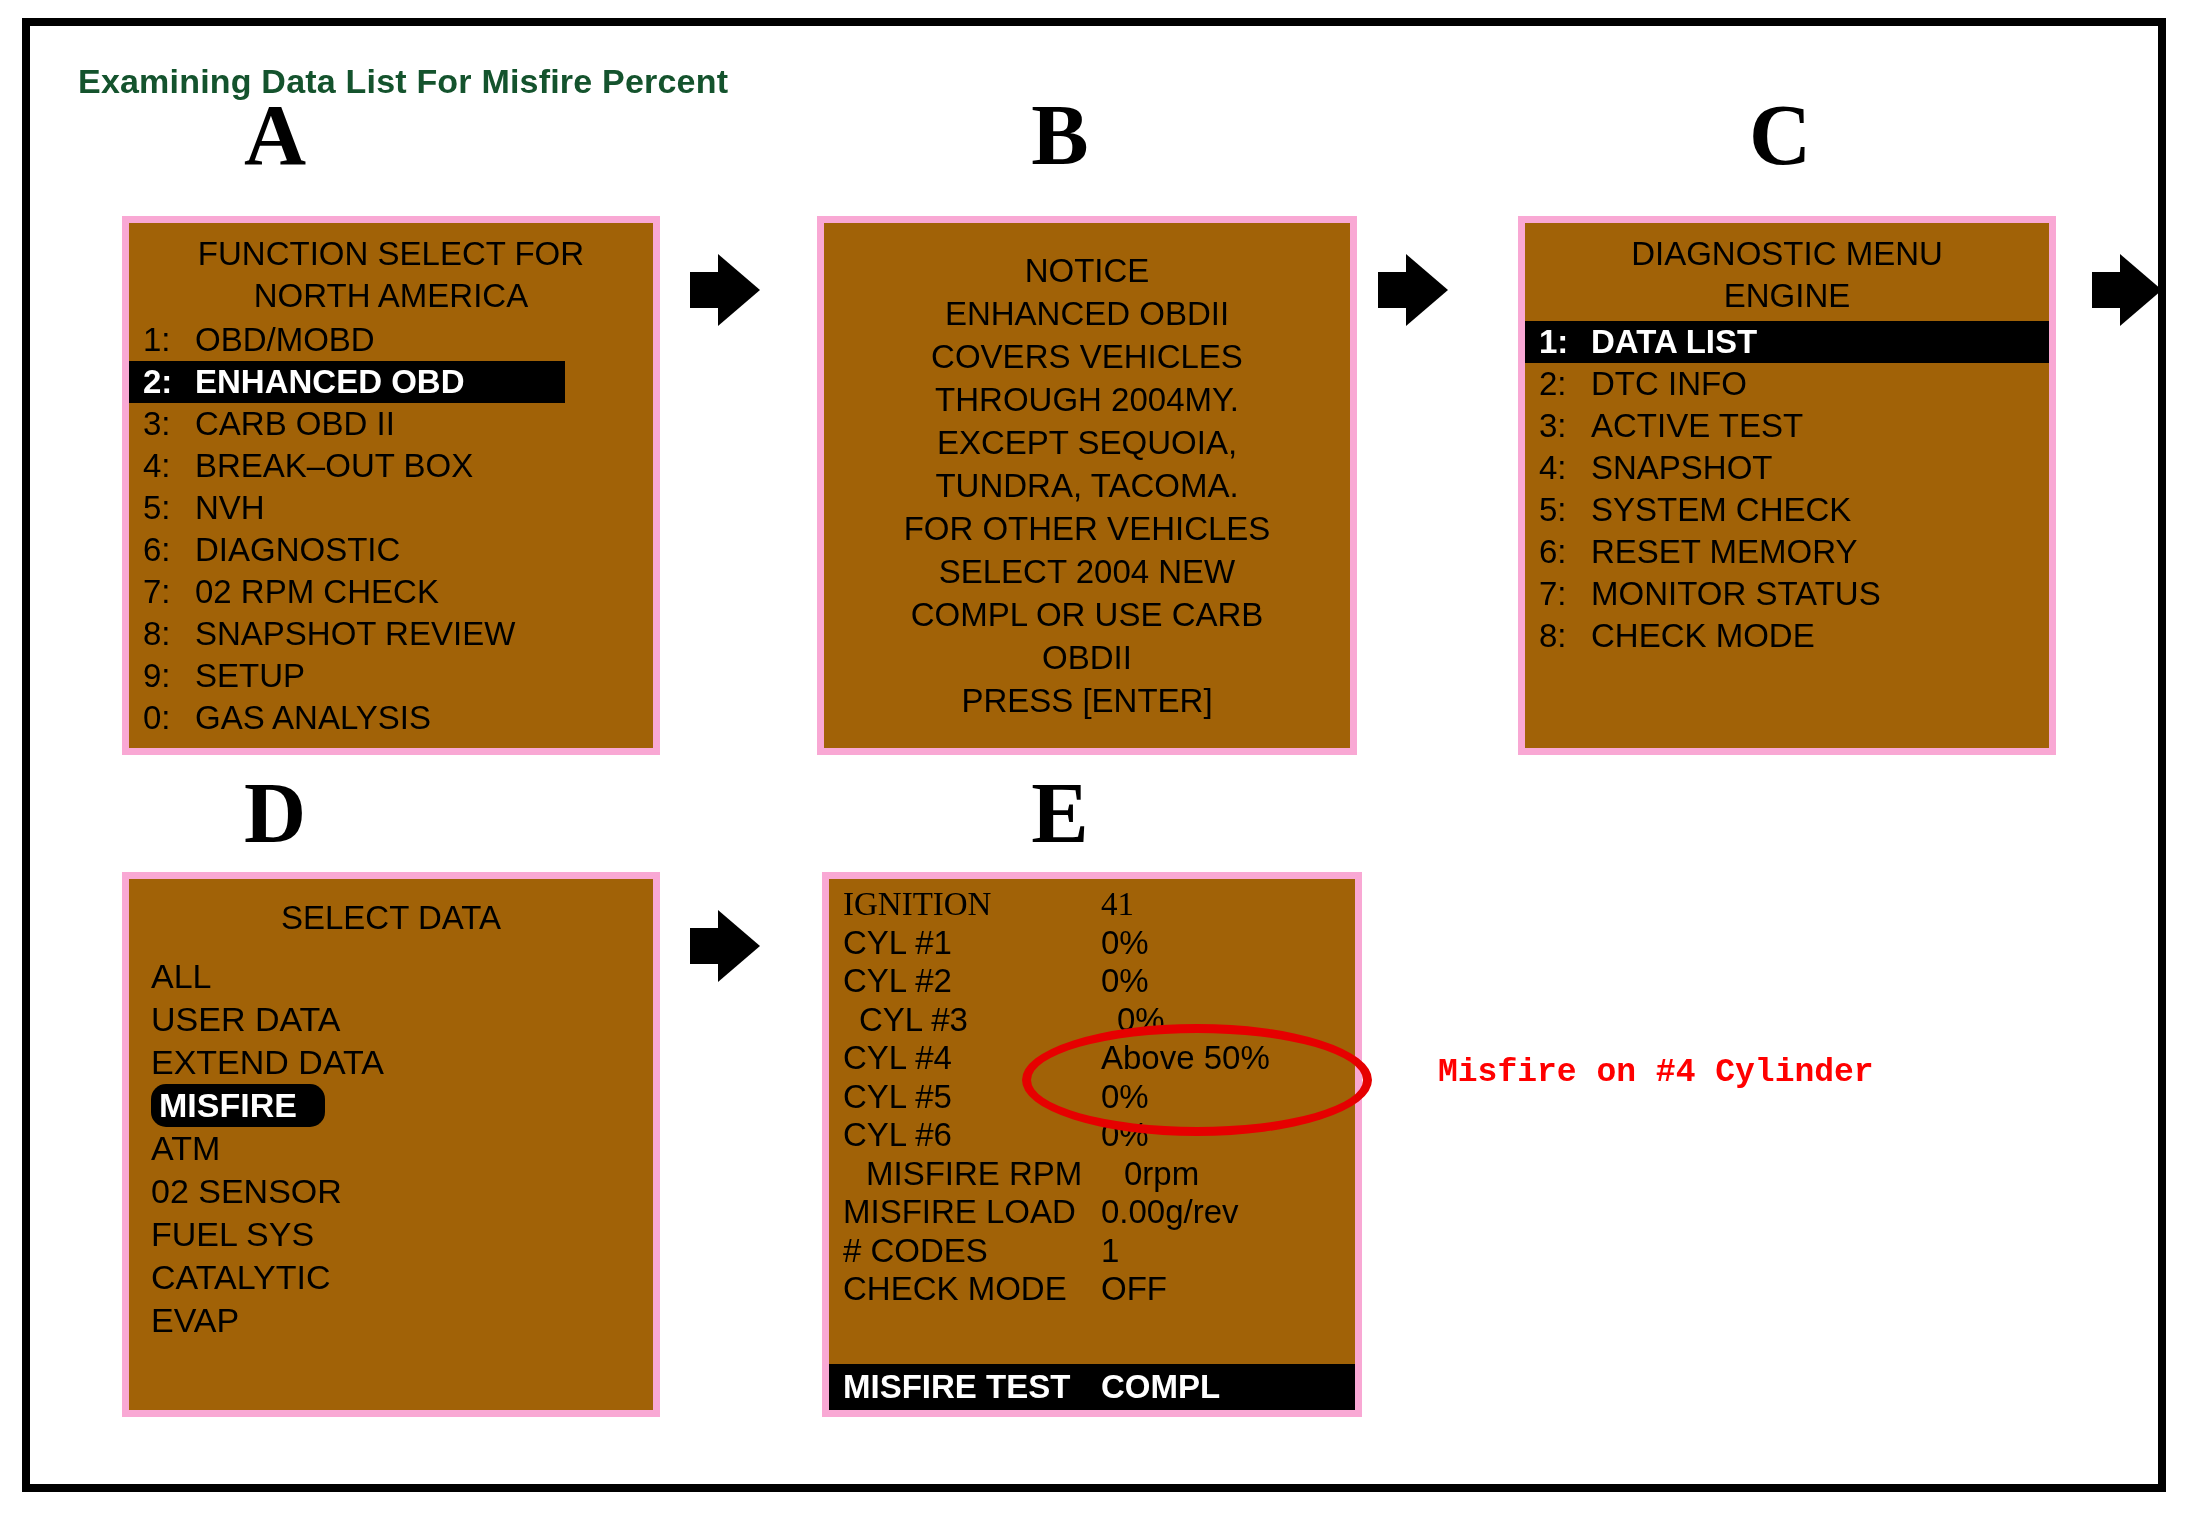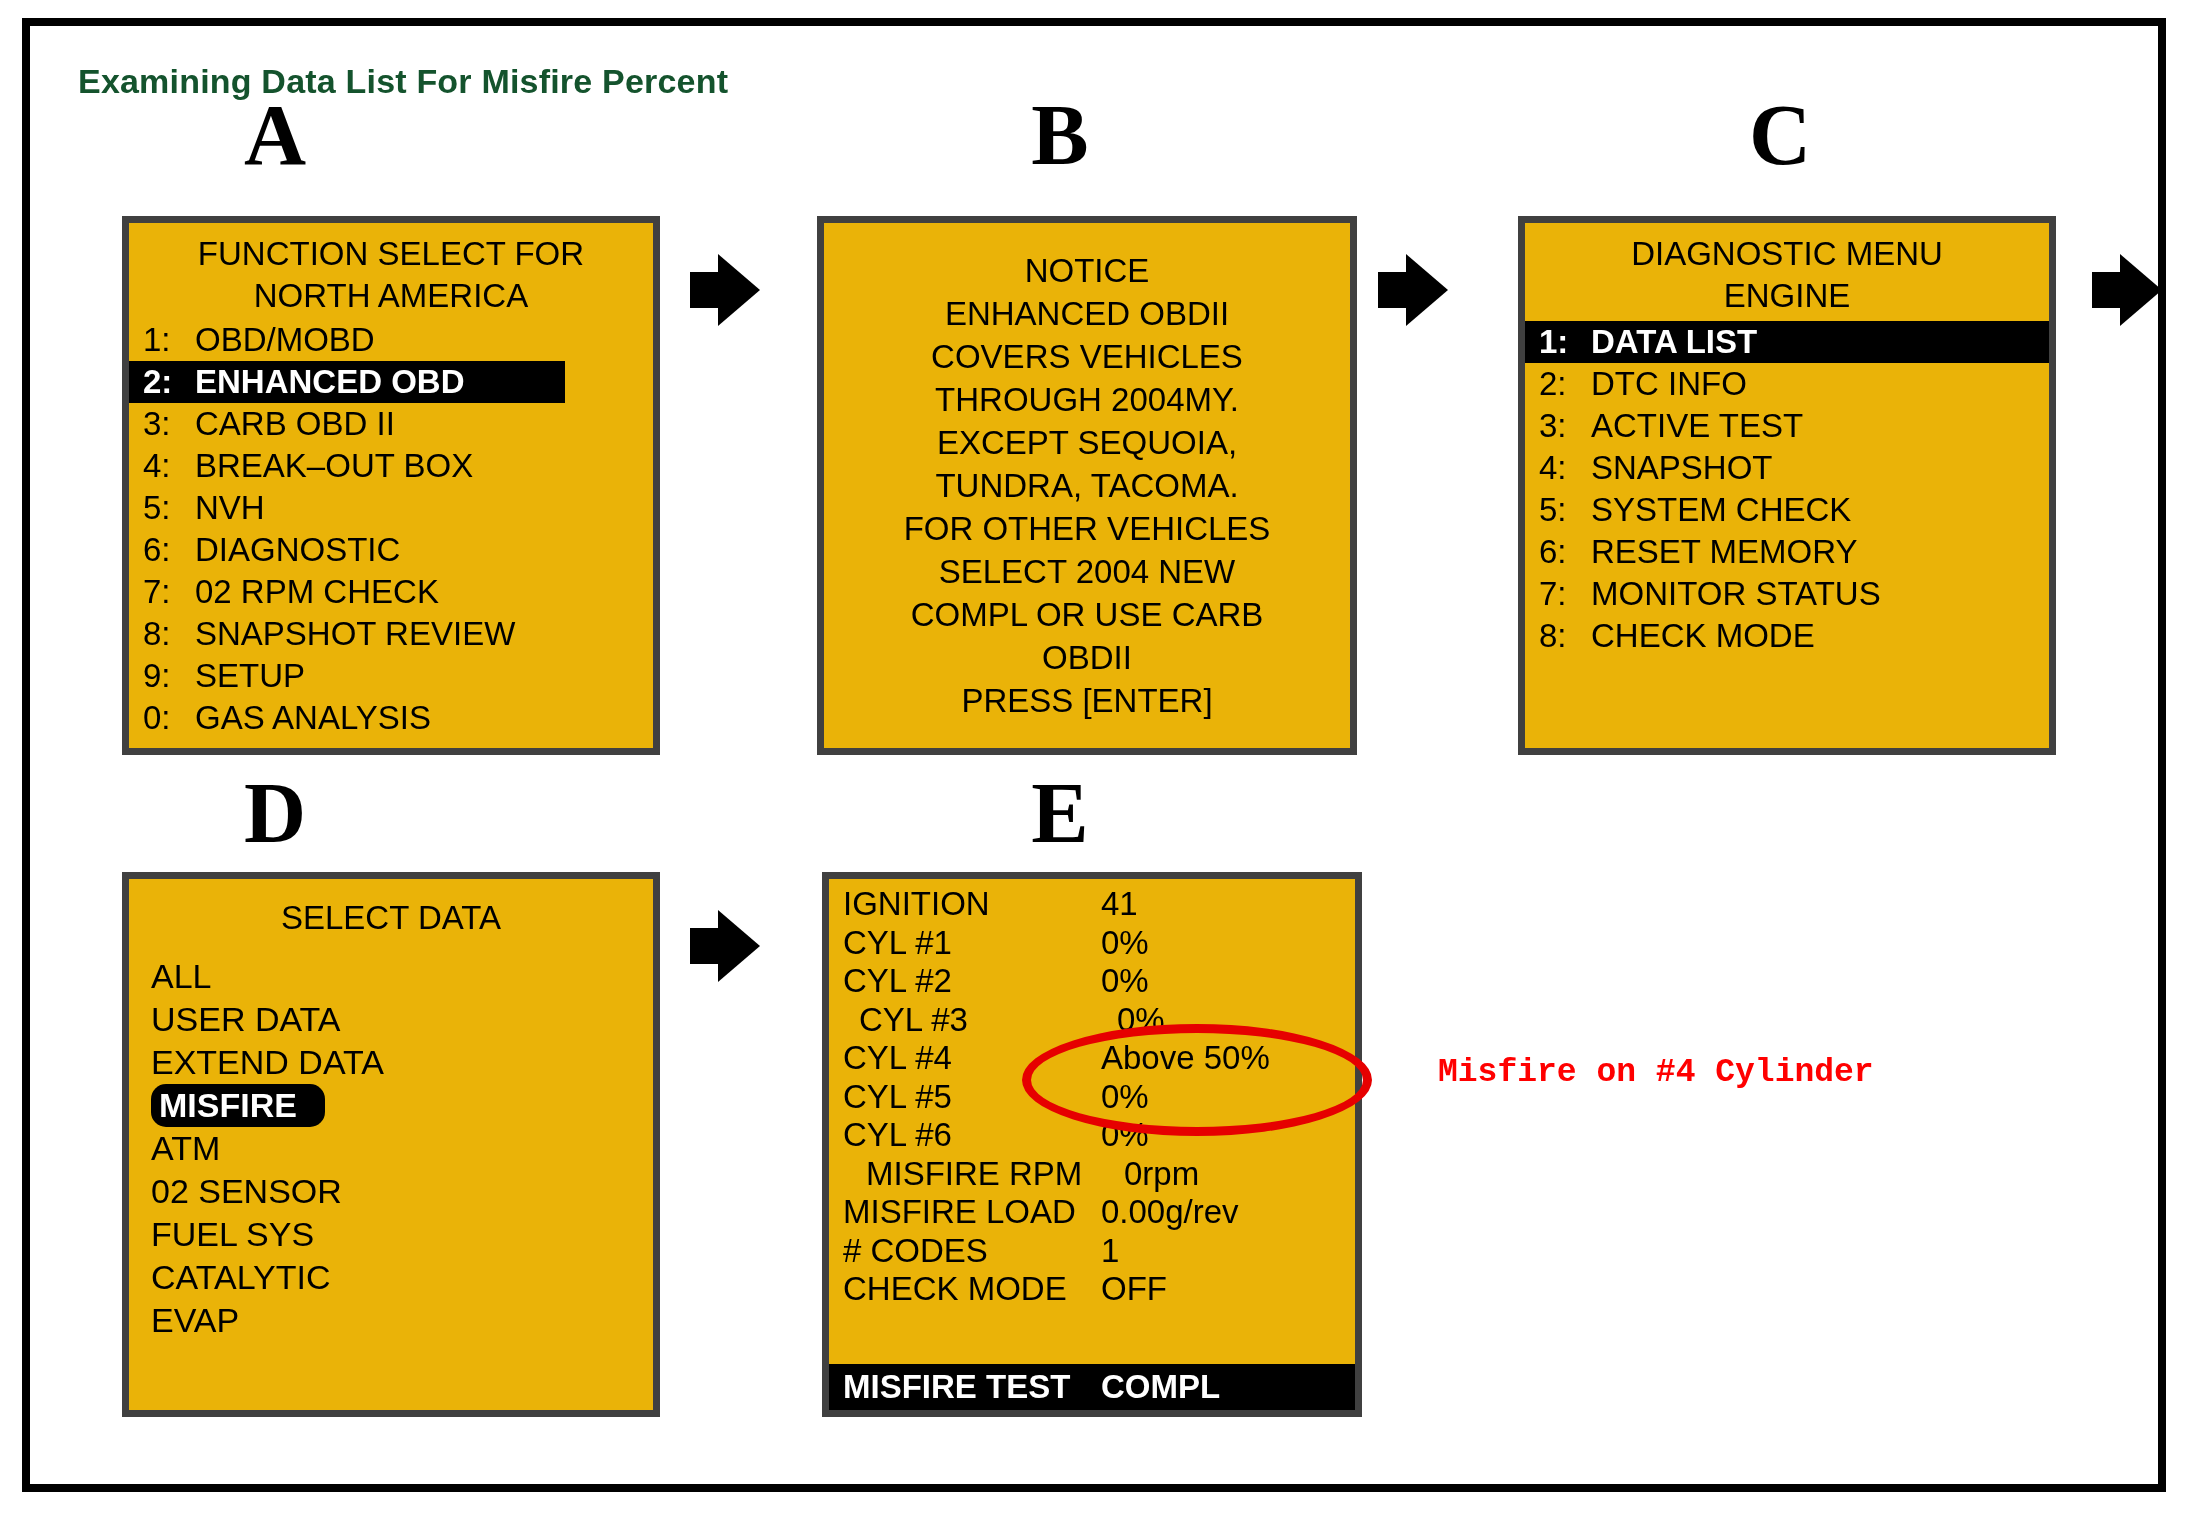--- a/index.html
+++ b/index.html
@@ -54,23 +54,23 @@
     font-weight: bold;
     color: #000000;
     line-height: 1;
     text-align: center;
     width: 120px;
   }
 
   
   .screen {
     position: absolute;
-    border: 7px solid #404040;
-    box-sizing: border-box;
-    background: #eab308;
+    border: 7px solid #f9a8d4;
+    box-sizing: border-box;
+    background: #a16207;
     font-family: "Liberation Sans", sans-serif;
     color: #000000;
     overflow: hidden;
   }
 
   .scr-head {
     text-align: center;
     font-size: 33px;
     line-height: 42px;
     white-space: nowrap;
@@ -329,21 +329,21 @@
   </div>
 
   <div class="arrow" style="left:690px; top:910px;">
     <div class="tail"></div>
       <div class="head"></div>
   </div>
 
   <div class="panel-letter" style="left:1000px; top:770px;">E</div>
   <div class="screen" id="screen-e" style="left:822px; top:872px; width:540px; height:545px;">
     <div style="padding:6px 0 0 0;">
-      <div class="data-row" style="padding-left:14px;">
+      <div class="data-row" style="padding-left:14px;font-family:Liberation Serif, serif;">
         <span class="pid">IGNITION</span>
           <span class="val">41</span>
       </div>
       <div class="data-row" style="padding-left:14px;">
         <span class="pid">CYL #1</span>
           <span class="val">0%</span>
       </div>
       <div class="data-row" style="padding-left:14px;">
         <span class="pid">CYL #2</span>
           <span class="val">0%</span>

